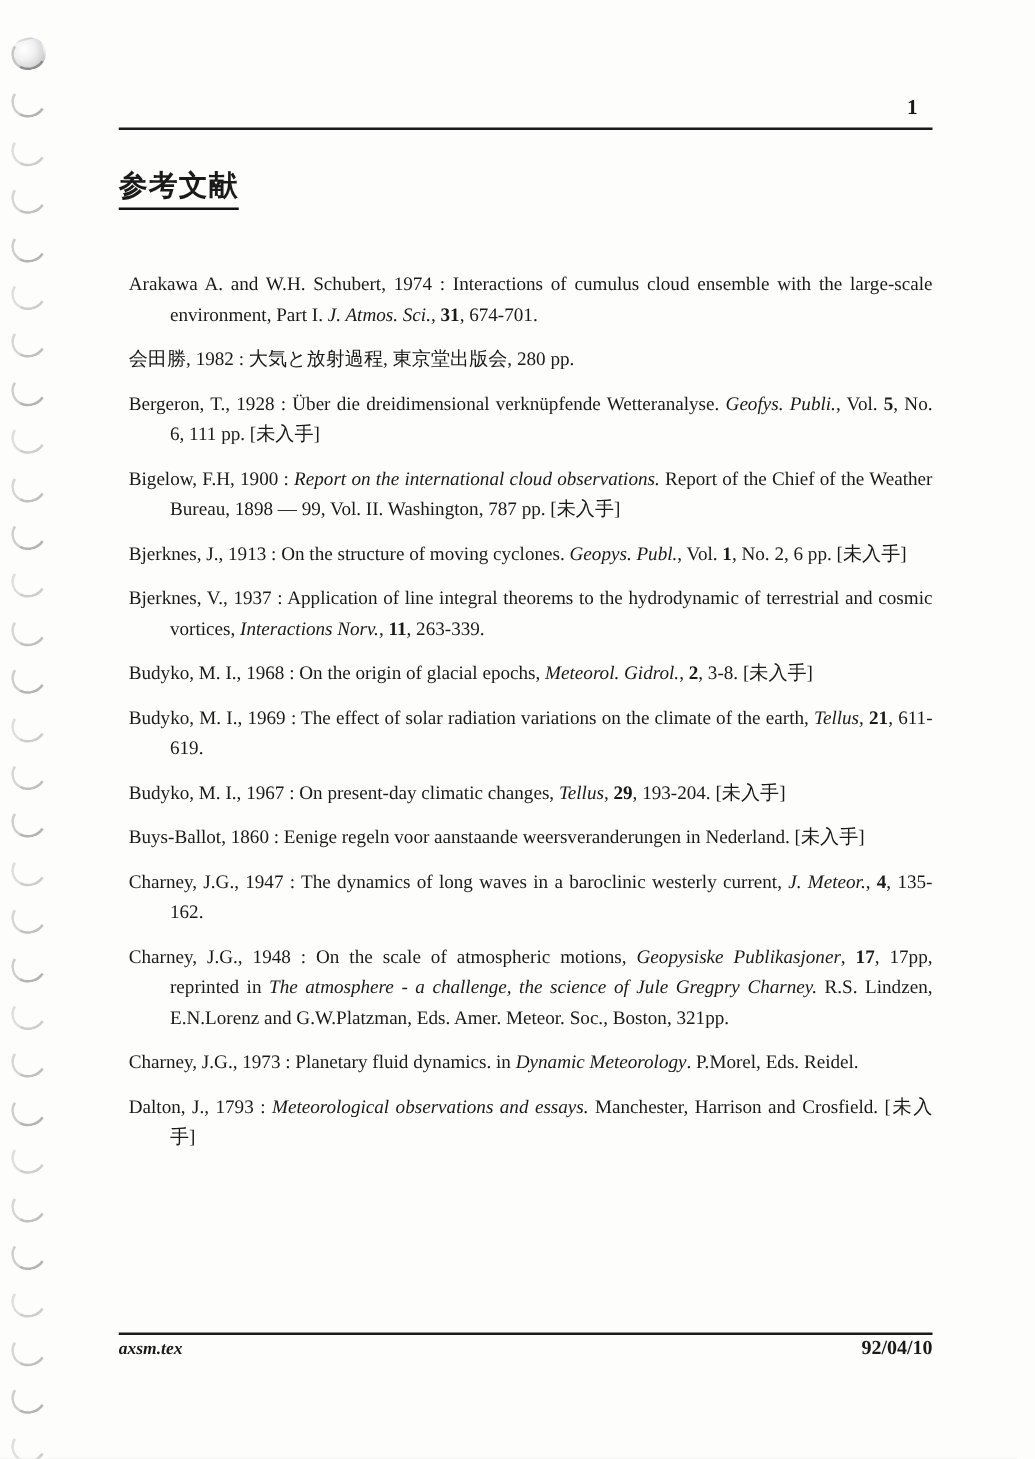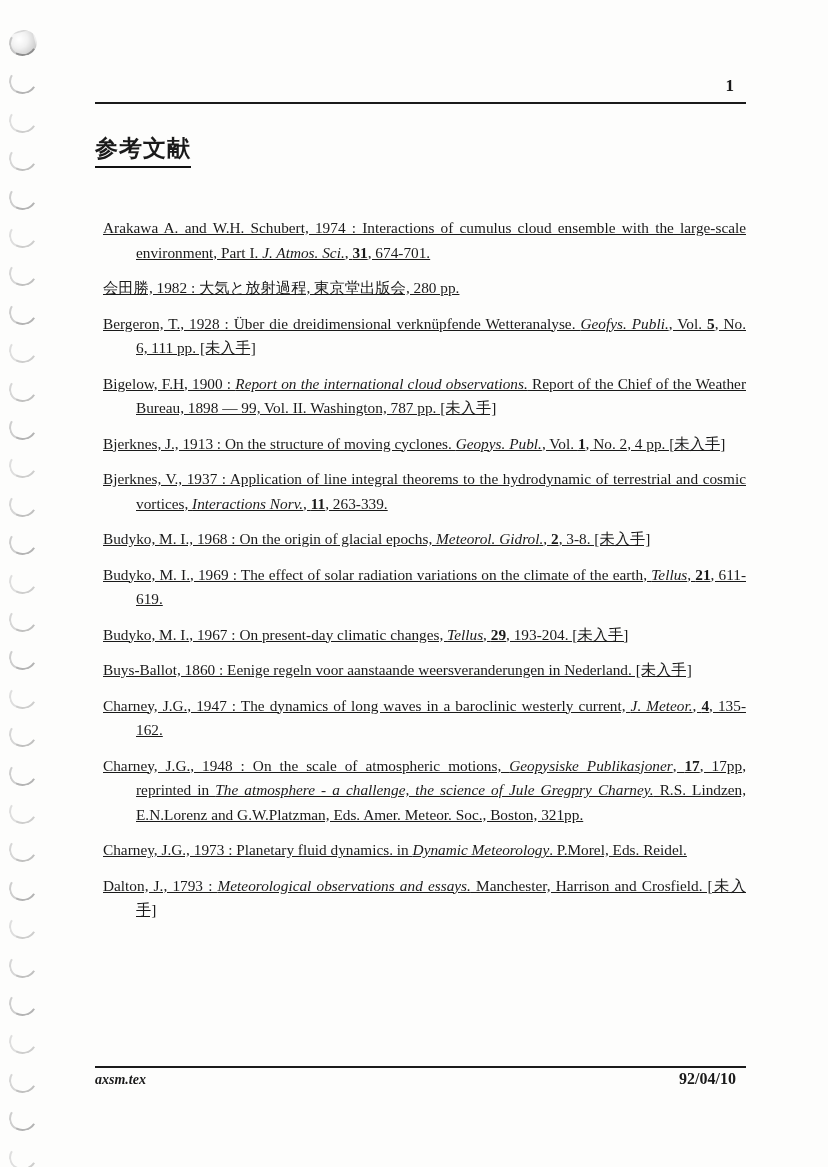--- a/index.html
+++ b/index.html
@@ -45,30 +45,30 @@
     padding-bottom:2px;
     text-align:right;
   }
   .refs {
     position:absolute; top:216px; left:103px; width:643px;
   }
   .ref {
     margin:0 0 11px 0;
     padding-left:33px; text-indent:-33px;
     text-align:justify;
-    font-size:15.3px; line-height:24.5px;text-decoration:underline;
+    font-size:15.3px; line-height:24.5px;
   }
   .ref .i { font-style:italic; }
   .ref .b { font-weight:bold; }
   .footer-left {
     position:absolute; top:1072px; left:95px;
     font-size:14px; font-weight:bold;font-style:italic;
   }
   .footer-right {
-    position:absolute; top:1070px; right:92px;
+    position:absolute; top:1070px; right:82px;
     font-size:16px; font-weight:bold;
   }
 </style>
 </head>
 <body>
 
 <div class="paper">
   <div id="holes">
       <div class="hole hole-solid" style="top: 30px; opacity: 1;"></div>
       <div class="hole" style="top: 68.4px; opacity: 0.85;"></div>
@@ -105,21 +105,21 @@
   <div class="pageno">1</div>
   <div class="rule rule-header"></div>
 
   <h1 class="title">参考文献</h1>
 
   <div class="refs" id="ref-list">
       <p class="ref"><span class="n">Arakawa A. and W.H. Schubert, 1974 : Interactions of cumulus cloud ensemble with the large-scale environment, Part I. </span><span class="i">J. Atmos. Sci.</span><span class="n">, </span><span class="b">31</span><span class="n">, 674-701.</span></p>
       <p class="ref"><span class="n">会田勝, 1982 : 大気と放射過程, 東京堂出版会, 280 pp.</span></p>
       <p class="ref"><span class="n">Bergeron, T., 1928 : Über die dreidimensional verknüpfende Wetteranalyse. </span><span class="i">Geofys. Publi.</span><span class="n">, Vol. </span><span class="b">5</span><span class="n">, No. 6, 111 pp. [未入手]</span></p>
       <p class="ref"><span class="n">Bigelow, F.H, 1900 : </span><span class="i">Report on the international cloud observations.</span><span class="n"> Report of the Chief of the Weather Bureau, 1898 — 99, Vol. II. Washington, 787 pp. [未入手]</span></p>
-      <p class="ref"><span class="n">Bjerknes, J., 1913 : On the structure of moving cyclones. </span><span class="i">Geopys. Publ.</span><span class="n">, Vol. </span><span class="b">1</span><span class="n">, No. 2, 4 pp. [未入手]</span></p>
+      <p class="ref"><span class="n">Bjerknes, J., 1913 : On the structure of moving cyclones. </span><span class="i">Geopys. Publ.</span><span class="n">, Vol. </span><span class="b">1</span><span class="n">, No. 2, 6 pp. [未入手]</span></p>
       <p class="ref"><span class="n">Bjerknes, V., 1937 : Application of line integral theorems to the hydrodynamic of terrestrial and cosmic vortices, </span><span class="i">Interactions Norv.</span><span class="n">, </span><span class="b">11</span><span class="n">, 263-339.</span></p>
       <p class="ref"><span class="n">Budyko, M. I., 1968 : On the origin of glacial epochs, </span><span class="i">Meteorol. Gidrol.</span><span class="n">, </span><span class="b">2</span><span class="n">, 3-8. [未入手]</span></p>
       <p class="ref"><span class="n">Budyko, M. I., 1969 : The effect of solar radiation variations on the climate of the earth, </span><span class="i">Tellus</span><span class="n">, </span><span class="b">21</span><span class="n">, 611-619.</span></p>
       <p class="ref"><span class="n">Budyko, M. I., 1967 : On present-day climatic changes, </span><span class="i">Tellus</span><span class="n">, </span><span class="b">29</span><span class="n">, 193-204. [未入手]</span></p>
       <p class="ref"><span class="n">Buys-Ballot, 1860 : Eenige regeln voor aanstaande weersveranderungen in Nederland. [未入手]</span></p>
       <p class="ref"><span class="n">Charney, J.G., 1947 : The dynamics of long waves in a baroclinic westerly current, </span><span class="i">J. Meteor.</span><span class="n">, </span><span class="b">4</span><span class="n">, 135-162.</span></p>
       <p class="ref"><span class="n">Charney, J.G., 1948 : On the scale of atmospheric motions, </span><span class="i">Geopysiske Publikasjoner</span><span class="n">, </span><span class="b">17</span><span class="n">, 17pp, reprinted in </span><span class="i">The atmosphere - a challenge, the science of Jule Gregpry Charney.</span><span class="n"> R.S. Lindzen, E.N.Lorenz and G.W.Platzman, Eds. Amer. Meteor. Soc., Boston, 321pp.</span></p>
       <p class="ref"><span class="n">Charney, J.G., 1973 : Planetary fluid dynamics. in </span><span class="i">Dynamic Meteorology</span><span class="n">. P.Morel, Eds. Reidel.</span></p>
       <p class="ref"><span class="n">Dalton, J., 1793 : </span><span class="i">Meteorological observations and essays.</span><span class="n"> Manchester, Harrison and Crosfield. [未入手]</span></p>
     </div>

